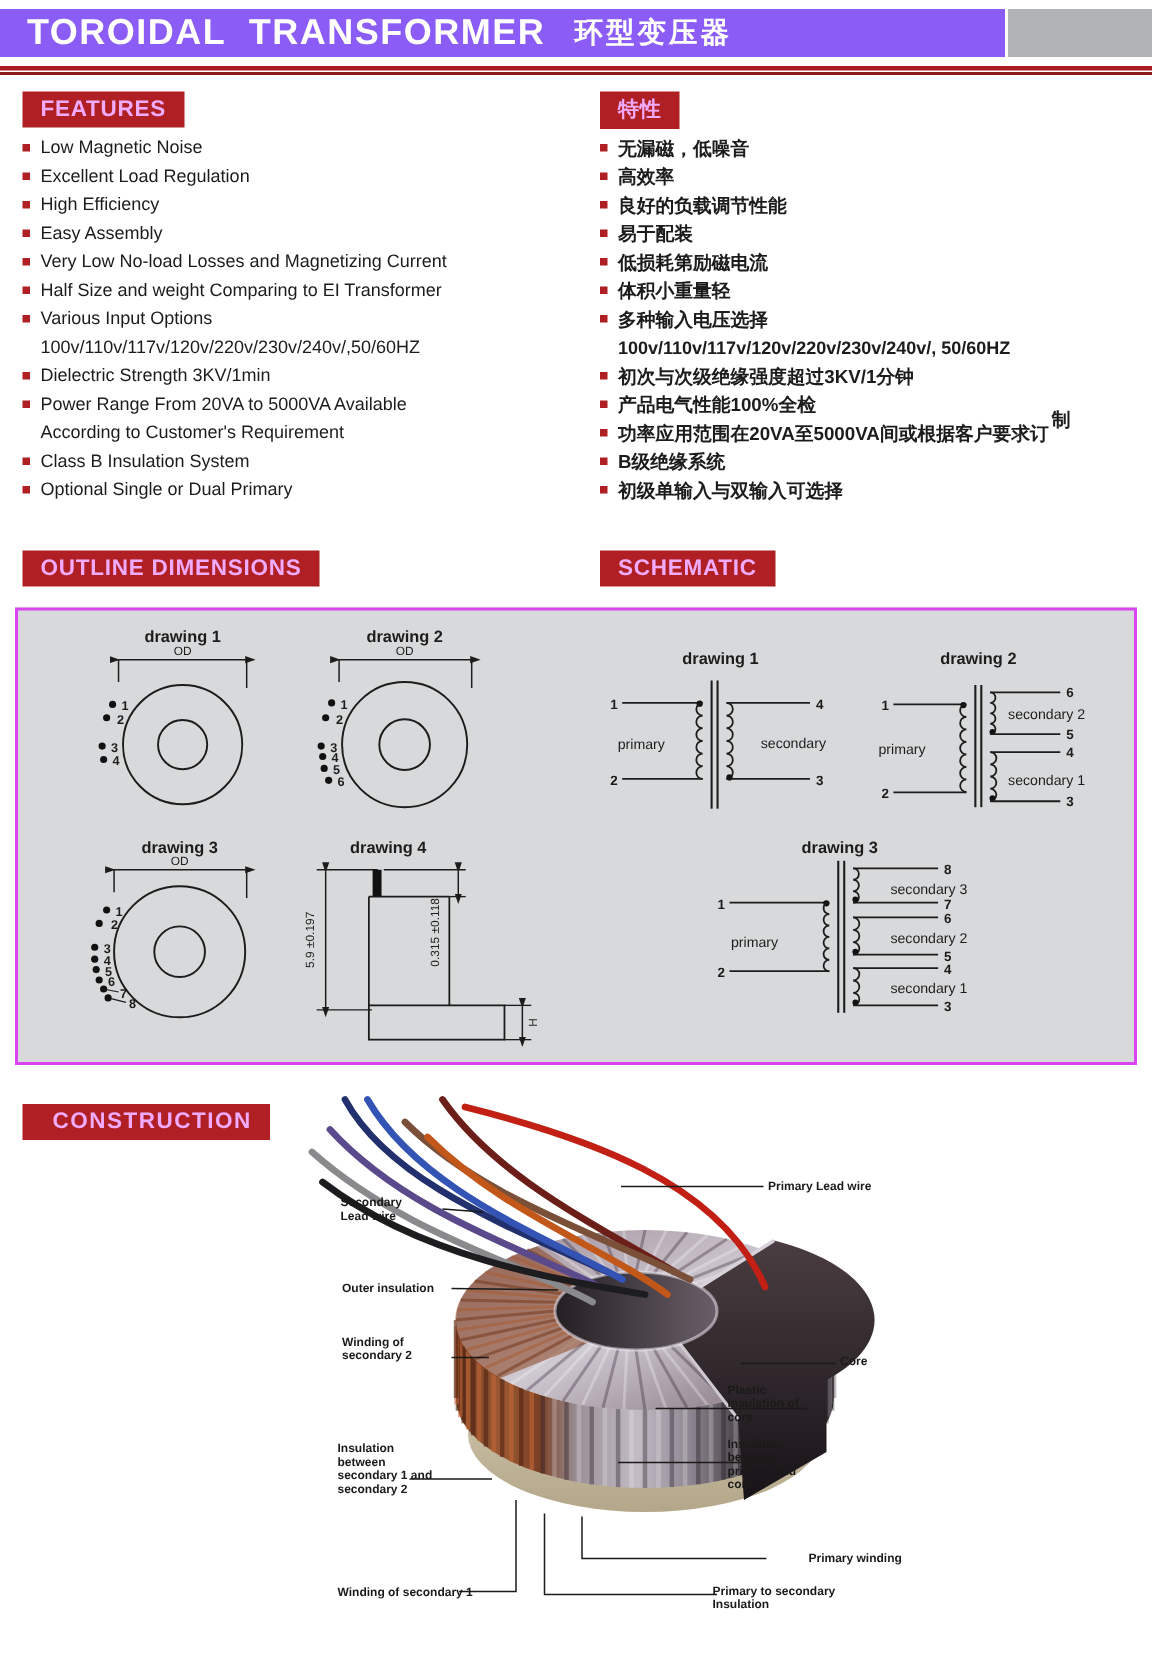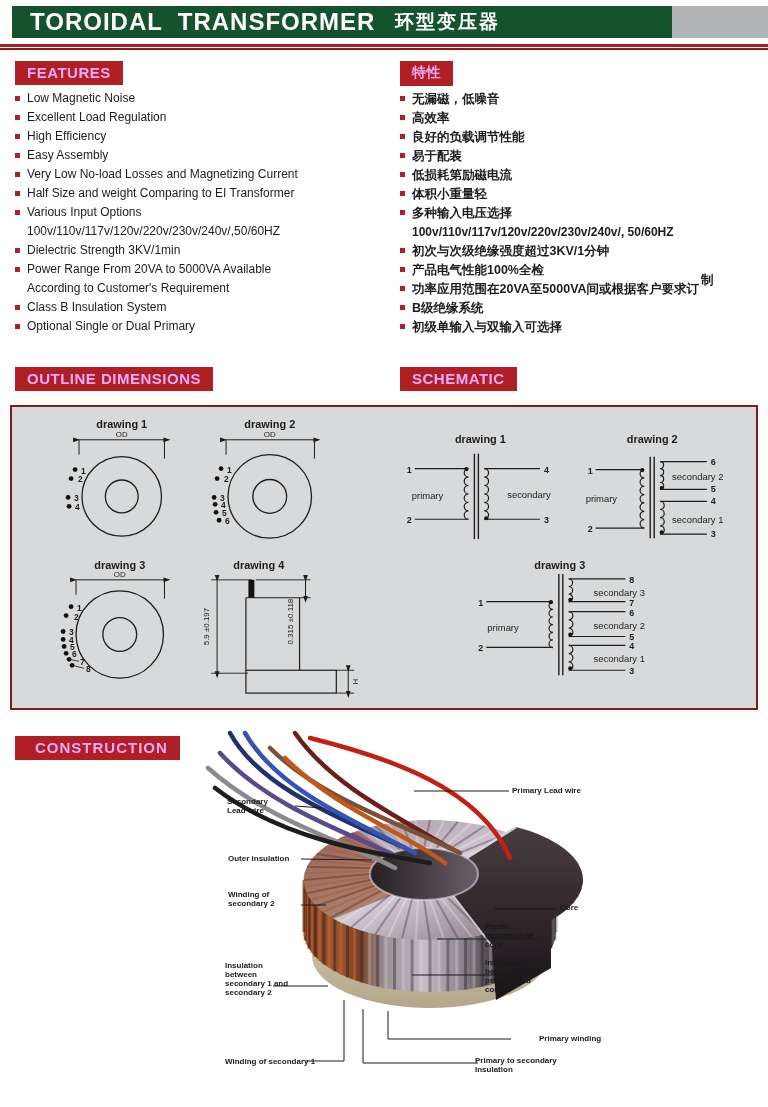--- a/index.html
+++ b/index.html
@@ -1,20 +1,20 @@
 <!DOCTYPE html>
 <html><head>
 <meta charset="utf-8">
 <style>
   html,body{margin:0;padding:0;background:#fff;}
   .page{position:relative;width:768px;height:1107px;background:#ffffff;overflow:hidden;
         font-family:"Liberation Sans", sans-serif;color:#1c1c1c;}
 
   
-  .header-bar{position:absolute;left:12px;top:6;top:6px;width:670px;height:32px;background:#14532d;
+  .header-bar{position:absolute;left:0;top:6;top:6px;width:670px;height:32px;background:#8b5cf6;
               display:flex;align-items:center;}
   .title-en{margin-left:18px;font-size:24px;font-weight:bold;color:#fff;letter-spacing:1px;white-space:pre;}
   .title-zh{position:absolute;left:383px;font-size:19px;font-weight:bold;color:#fff;letter-spacing:2px;}
   .header-gray{position:absolute;left:672px;top:6px;width:96px;height:32px;background:#B1B3B5;}
   .header-rule1{position:absolute;left:0;top:44px;width:768px;height:3px;background:#AC1D22;}
   .header-rule2{position:absolute;left:0;top:48px;width:768px;height:2px;background:#8C181C;}
 
   
   .sec-banner{position:absolute;background:#B01F24;color:#f0abfc;font-weight:bold;font-size:15px;
               letter-spacing:.5px;padding:3px 12px 4px 12px;white-space:nowrap;}
@@ -30,21 +30,21 @@
   .feat-zh{left:400px;top:92px;width:366px;font-weight:bold;}
   .feat-list li{position:relative;padding-left:12px;font-size:12px;line-height:13px;margin-bottom:6px;}
   .feat-zh li{font-size:12.5px;line-height:14px;margin-bottom:5px;}
   .feat-list li .bullet{position:absolute;left:0;top:4px;width:5px;height:5px;background:#B01F24;}
   .feat-list .subline{padding-left:12px;font-size:12px;line-height:13px;margin-bottom:6px;}
   .feat-zh .subline{font-size:12px;line-height:14px;margin-bottom:5px;}
   .raised{position:relative;top:-9px;margin-left:2px;}
 
   
   .panel{position:absolute;left:10px;top:405px;width:744px;height:301px;background:#D8D9DA;
-         border:2px solid #7f1d1d;}
+         border:2px solid #d946ef;}
   .panel svg{display:block;}
 
   
   .photo{position:absolute;left:200px;top:728px;width:568px;height:365px;}
   .photo svg{position:absolute;left:0;top:0;}
   .lbl{position:absolute;font-size:8px;font-weight:bold;line-height:9px;color:#1a1a1a;white-space:pre-line;}
   .lbl.r{text-align:left;}
   .lbl-left-0{left:27px;top:69px;}
   .lbl-left-1{left:28px;top:126px;}
   .lbl-left-2{left:28px;top:162px;}

